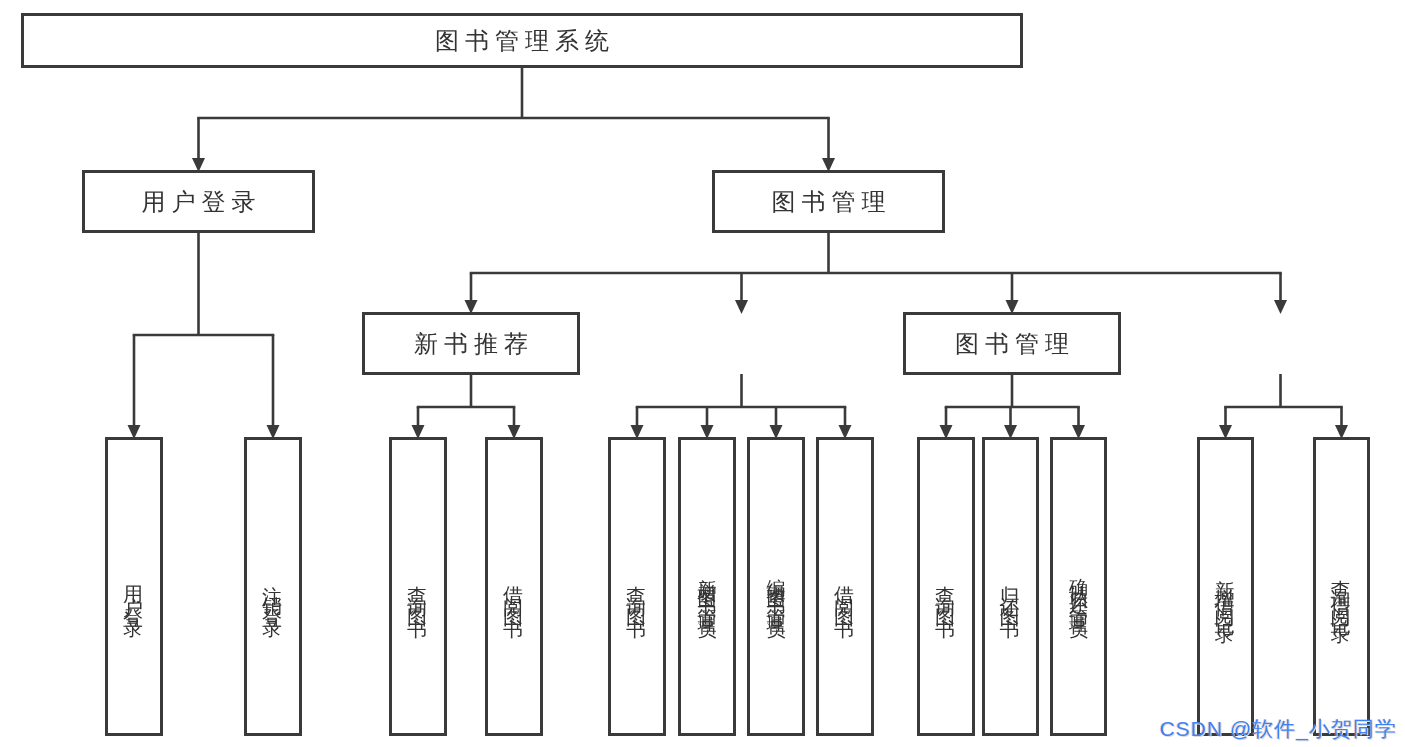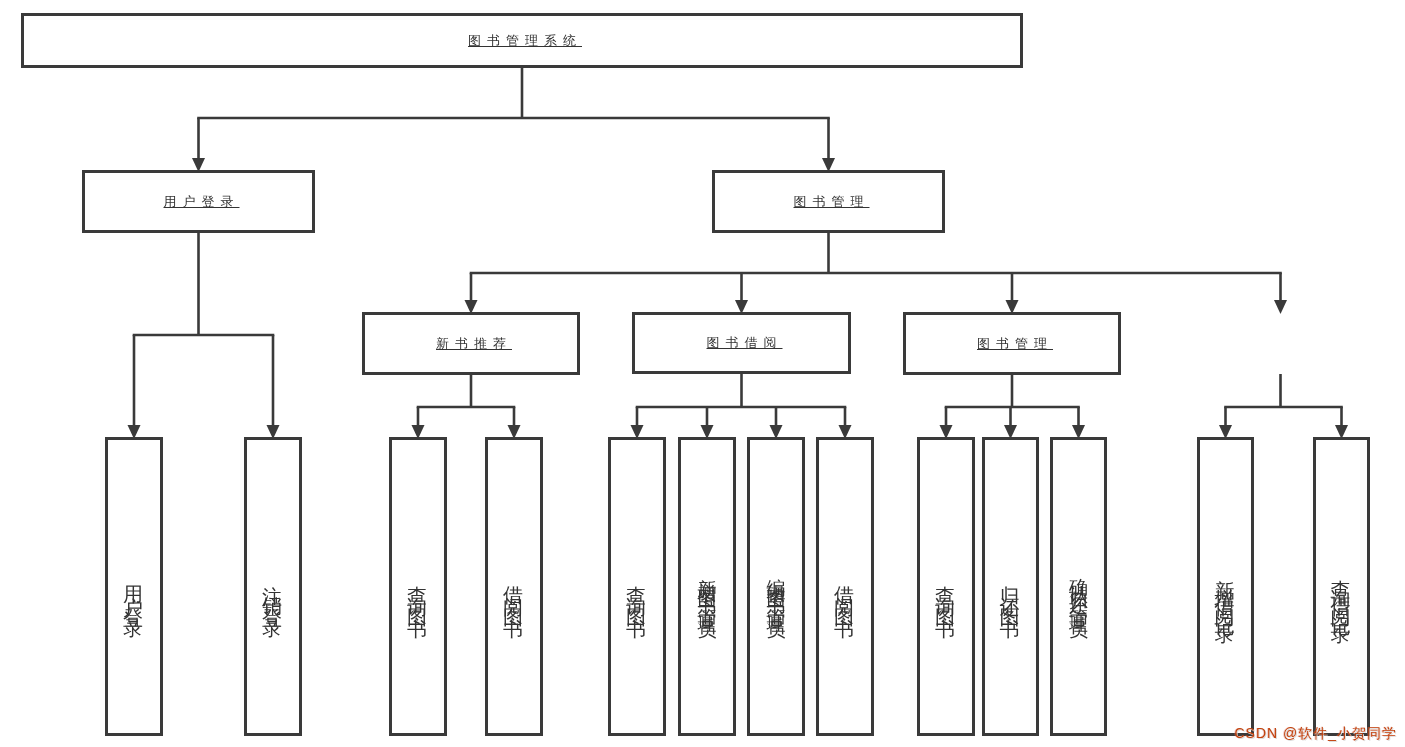--- a/index.html
+++ b/index.html
@@ -30,24 +30,23 @@
     border: 3px solid #3a3a3a;
     display: flex;
     align-items: center;
     justify-content: center;
     color: #333333;
   }
   .node .lbl {
     white-space: nowrap;
   }
   .node.horiz .lbl {
-    font-size: 13px;
+    font-size: 24px;
     letter-spacing: 6px;
     margin-right: -6px; 
-    text-decoration: underline;
   }
   .node.vert .lbl {
     writing-mode: vertical-rl;
     -webkit-writing-mode: vertical-rl;
     text-orientation: upright;
     font-size: 20px;
     letter-spacing: 11px;
     margin-bottom: -11px;
   }
   .node.vert.mid .lbl {
@@ -56,23 +55,23 @@
   }
   .node.vert.tight .lbl {
     font-size: 19px;
     letter-spacing: 6px;
     margin-bottom: -6px;
   }
   #watermark {
     position: absolute;
     right: 8px;
     bottom: 4px;
-    font-size: 14px;
+    font-size: 21px;
     letter-spacing: 1px;
-    color: #c2410c;
+    color: #3b82f6;
     text-shadow: 1px 1px 0 #dcdcdc, -1px 0 0 rgba(214,116,100,0.35);
     z-index: 5;
   }
 </style>
 </head>
 <body>
 
 <div id="stage">
   <svg id="connectors" xmlns="http://www.w3.org/2000/svg">
       <line x1="522" y1="68" x2="522" y2="118" stroke="#3a3a3a" stroke-width="2.6"></line>
@@ -135,23 +134,20 @@
     </div>
     <div class="node horiz" style="left: 82px; top: 170px; width: 233px; height: 63px;">
       <span class="lbl">用户登录</span>
     </div>
     <div class="node horiz" style="left: 362px; top: 312px; width: 218px; height: 63px;">
       <span class="lbl">新书推荐</span>
     </div>
     <div class="node horiz" style="left: 712px; top: 170px; width: 233px; height: 63px;">
       <span class="lbl">图书管理</span>
     </div>
-    <div class="node horiz" style="left: 632px; top: 312px; width: 219px; height: 62px;">
-      <span class="lbl">图书借阅</span>
-    </div>
     <div class="node horiz" style="left: 903px; top: 312px; width: 218px; height: 63px;">
       <span class="lbl">图书管理</span>
     </div>
     <div class="node vert" style="left: 105px; top: 437px; width: 58px; height: 299px;">
       <span class="lbl">用户登录</span>
     </div>
     <div class="node vert" style="left: 244px; top: 437px; width: 58px; height: 299px;">
       <span class="lbl">注销登录</span>
     </div>
     <div class="node vert" style="left: 389px; top: 437px; width: 58px; height: 299px;">

